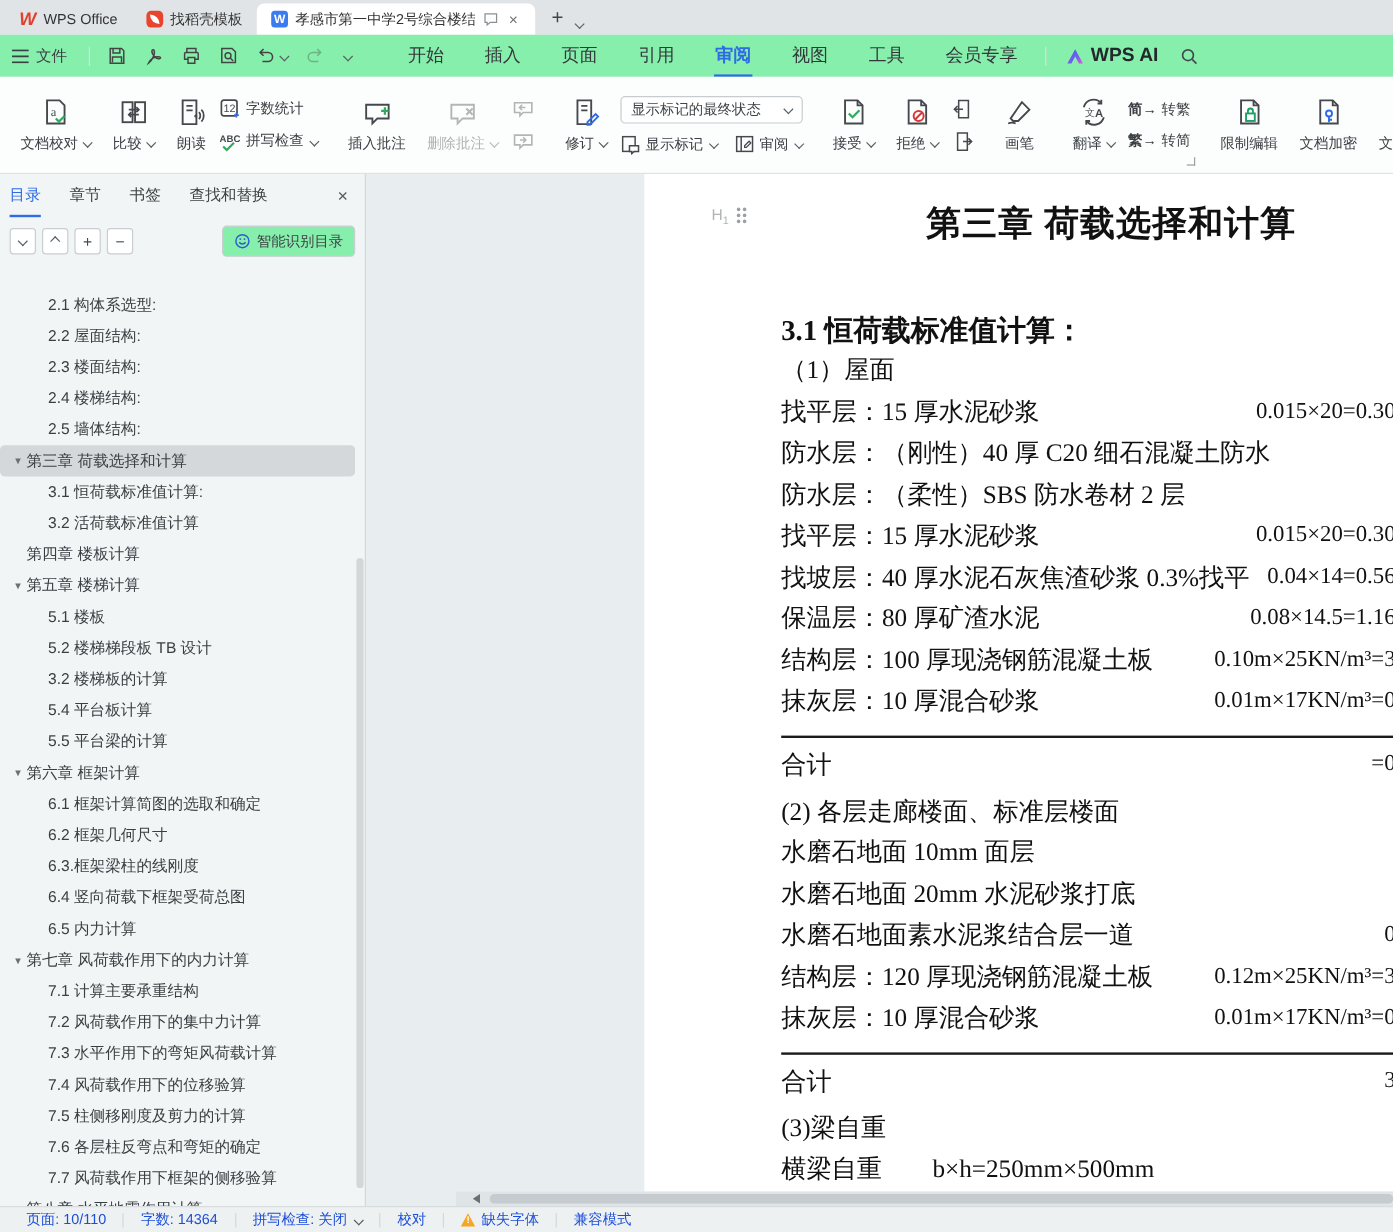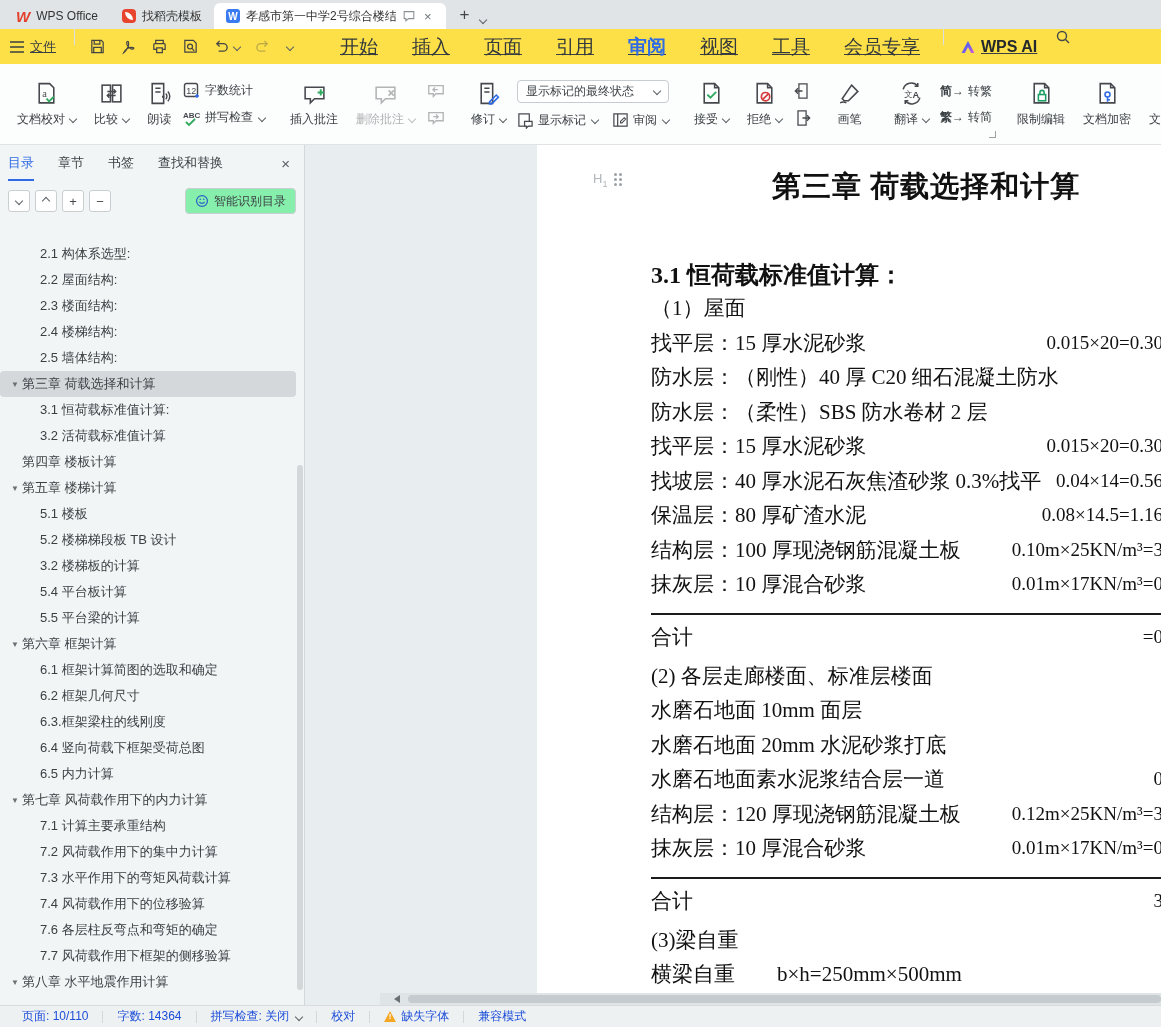--- a/index.html
+++ b/index.html
@@ -17,28 +17,28 @@
   .tab-label { max-width:150px; overflow:hidden; white-space:nowrap; }
   .tab-mini { color:#8a9094; font-size:12px; }
   .tab-x { color:#6d7478; font-size:13px; padding:0 2px; }
   .tab-plus { font-size:17px; color:#444; margin:0 8px 4px 14px; }
   .tab-chev { margin-bottom:6px; }
 
   .chev { display:inline-block; width:6px; height:6px; border-right:1.4px solid #5a6065; border-bottom:1.4px solid #5a6065; transform:rotate(45deg); margin-left:2px; vertical-align:middle; }
   .chev.up { transform:rotate(-135deg); }
 
   
-  .menubar { position:absolute; left:0; top:29px; width:1161px; height:35px; background:#fde047; display:flex; font-size:13px; color:#3a3f43;text-decoration:underline; }
+  .menubar { position:absolute; left:0; top:29px; width:1161px; height:35px; background:#86efac; display:flex; align-items:center; font-size:13px; color:#3a3f43; }
   .file-btn { display:flex; align-items:center; gap:6px; padding:0 12px 0 10px; height:100%; }
   .vdiv { width:1px; height:16px; background:#dcdfe2; margin:0 6px; }
   .qbar { display:flex; align-items:center; gap:14px; padding:0 8px; }
   .qbar svg { display:block; }
   .q-dis { opacity:.35; }
   .menu-tabs { display:flex; align-items:center; margin-left:22px; gap:0; }
-  .menu-tab { padding:8px 17px; font-size:19px; color:#33383c; position:relative; }
+  .menu-tab { padding:8px 17px; font-size:15px; color:#33383c; position:relative; }
   .menu-tab.active { color:#2e6be5; font-weight:bold; }
   .menu-tab.active::after { content:""; position:absolute; left:16px; right:16px; bottom:0; height:2px; background:#2e6be5; }
   .ai-chip { display:flex; align-items:center; gap:5px; padding:0 10px; font-size:16px; font-weight:bold; color:#23282c; }
   .search-ic { margin-left:8px; }
 
   
   .ribbon { position:absolute; left:0; top:64px; width:1161px; height:81px; background:#fcfdfd; border-bottom:1px solid #dfe3e5; display:flex; align-items:center; padding:0 4px; }
   .rdiv { width:1px; align-self:stretch; margin:10px 3px; background:#e4e7e9; }
   .rgroup { display:flex; align-items:center; gap:4px; padding:0 6px; position:relative; height:100%; }
   .rbtn { display:flex; flex-direction:column; align-items:center; justify-content:center; gap:5px; font-size:12px; color:#3b4044; padding:0 7px; white-space:nowrap; }
@@ -542,20 +542,24 @@
         <span class="toc-toggle"></span>
         <span class="toc-text">7.2 风荷载作用下的集中力计算</span>
       </div>
       <div class="toc-item lvl2">
         <span class="toc-toggle"></span>
         <span class="toc-text">7.3 水平作用下的弯矩风荷载计算</span>
       </div>
       <div class="toc-item lvl2">
         <span class="toc-toggle"></span>
         <span class="toc-text">7.4 风荷载作用下的位移验算</span>
+      </div>
+      <div class="toc-item lvl2">
+        <span class="toc-toggle"></span>
+        <span class="toc-text">7.5 柱侧移刚度及剪力的计算</span>
       </div>
       <div class="toc-item lvl2">
         <span class="toc-toggle"></span>
         <span class="toc-text">7.6 各层柱反弯点和弯矩的确定</span>
       </div>
       <div class="toc-item lvl2">
         <span class="toc-toggle"></span>
         <span class="toc-text">7.7 风荷载作用下框架的侧移验算</span>
       </div>
       <div class="toc-item lvl1">

